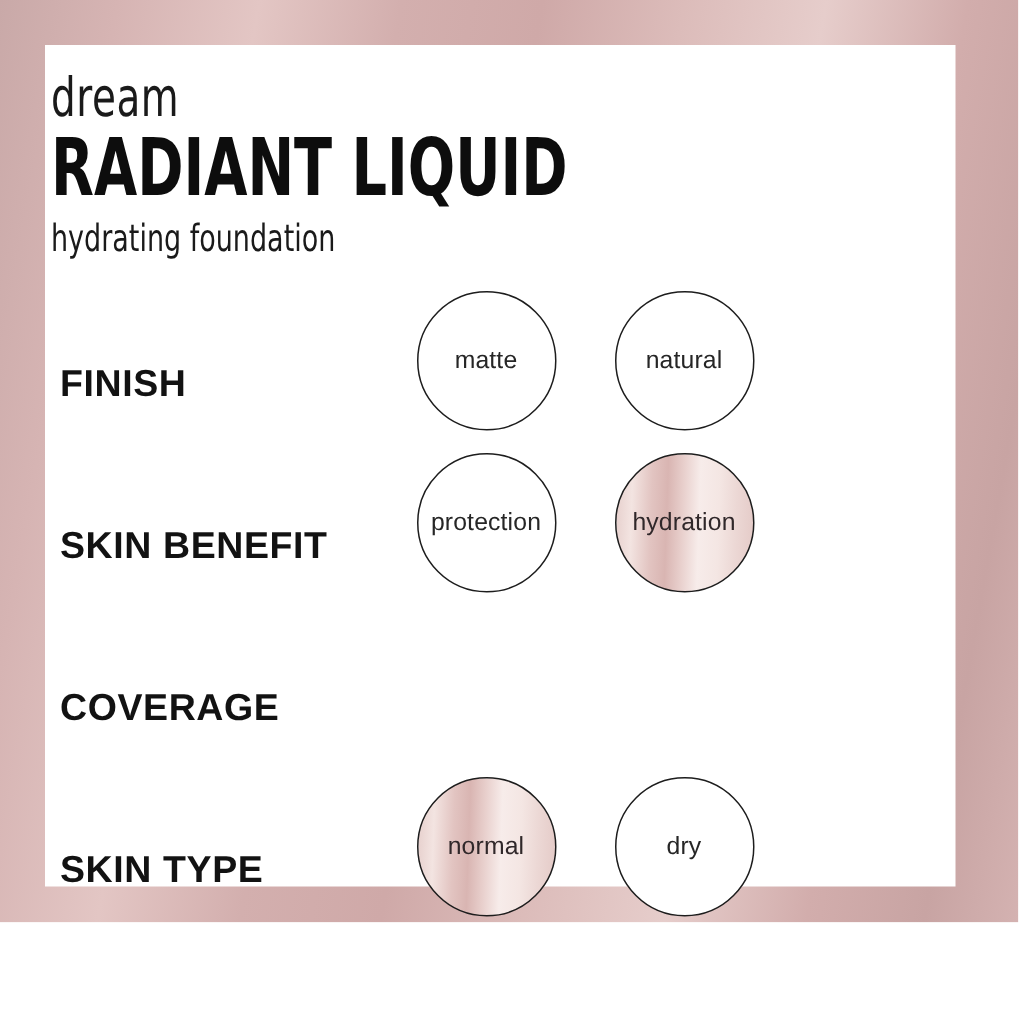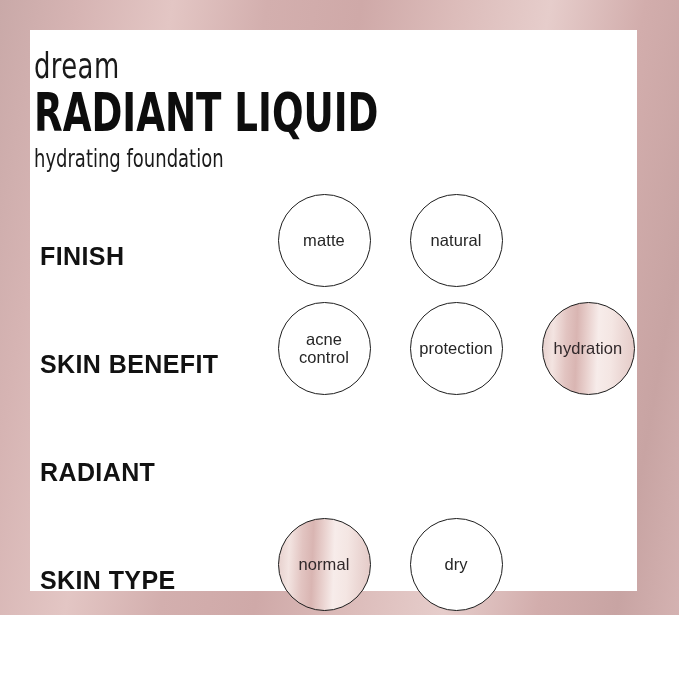--- a/index.html
+++ b/index.html
@@ -198,37 +198,32 @@
                 <div class="bubble-text">natural</div>
               </div>
             </div>
           </div>
         </div>
         <div class="row">
           <div class="row-label">SKIN BENEFIT</div>
           <div class="options">
             <div class="opt-slot">
               <div class="bubble">
-                <div class="bubble-text">acne<br>control</div>
-              </div>
-            </div>
-            <div class="opt-slot">
-              <div class="bubble">
                 <div class="bubble-text">protection</div>
               </div>
             </div>
             <div class="opt-slot">
               <div class="bubble highlight">
                 <div class="bubble-text">hydration</div>
               </div>
             </div>
           </div>
         </div>
         <div class="row">
-          <div class="row-label">RADIANT</div>
+          <div class="row-label">COVERAGE</div>
         </div>
         <div class="row">
           <div class="row-label">SKIN TYPE</div>
           <div class="options">
             <div class="opt-slot">
               <div class="bubble highlight">
                 <div class="bubble-text">normal</div>
               </div>
             </div>
             <div class="opt-slot">

